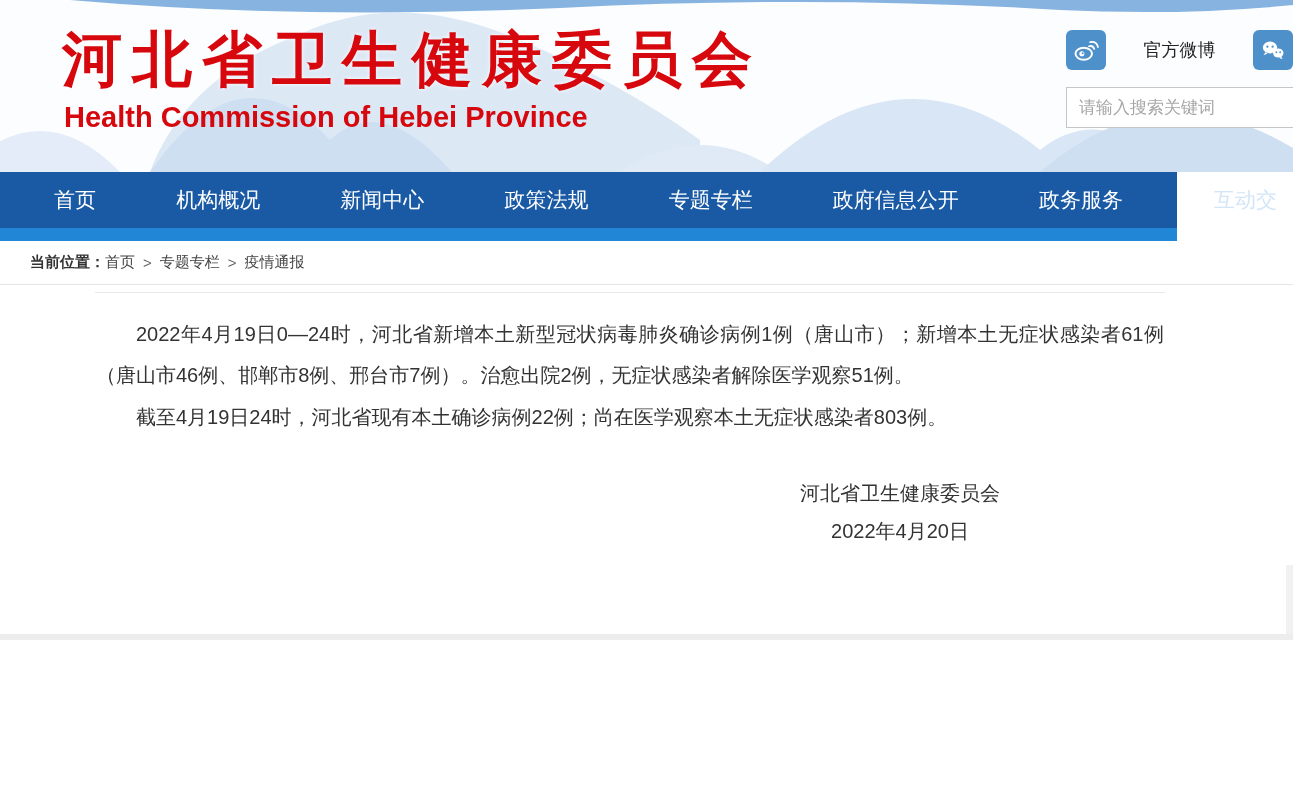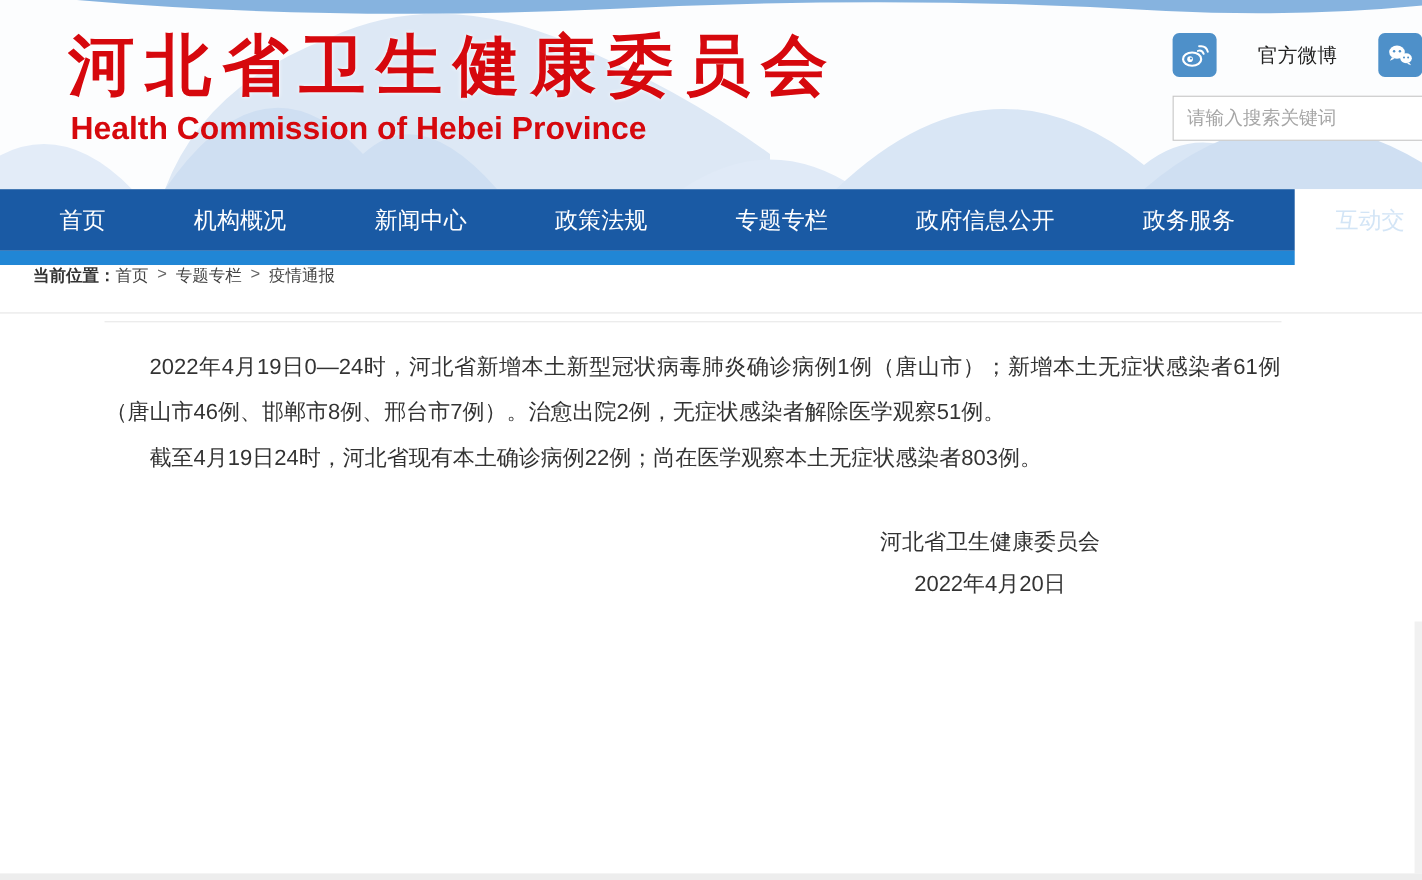--- a/index.html
+++ b/index.html
@@ -3,21 +3,21 @@
 <meta charset="utf-8">
 <style>
   html,body{margin:0;padding:0;}
   body{font-family:"Liberation Sans","DejaVu Sans",sans-serif;background:#fff;}
   :root{
     --logo-red:#d6080d;
     --nav-blue:#1a5aa4;
     --nav-strip-blue:#2186d5;
     --social-icon-blue:#4e90c9;
   }
-  .page{position:relative;width:1293px;height:800px;overflow:hidden;background:#fff;}
+  .page{position:relative;width:1293px;height:640px;overflow:hidden;background:#fff;}
 
   
   .header{position:absolute;top:0;left:0;width:1293px;height:172px;background:#fcfdfe;overflow:hidden;}
   .header-bg{position:absolute;inset:0;width:100%;height:100%;}
   .logo-zh{position:absolute;left:62px;top:20px;font-size:60px;font-weight:900;color:var(--logo-red);
            letter-spacing:10px;white-space:nowrap;text-shadow:0 0 4px rgba(255,255,255,.95);}
   .logo-en{position:absolute;left:64px;top:101px;font-size:29px;font-weight:600;color:var(--logo-red);white-space:nowrap;}
   .social{position:absolute;left:1066px;top:30px;width:227px;display:flex;align-items:center;justify-content:space-between;}
   .icon-btn{width:40px;height:40px;border-radius:6px;background:var(--social-icon-blue);display:flex;
             align-items:center;justify-content:center;cursor:pointer;}
@@ -29,21 +29,21 @@
 
   
   .navbar{position:absolute;top:172px;left:0;width:1177px;height:56px;background:var(--nav-blue);
           display:flex;align-items:center;justify-content:space-around;padding:0 14px;box-sizing:border-box;}
   .nav-item{color:#fff;font-size:21px;text-decoration:none;cursor:pointer;white-space:nowrap;}
   .nav-strip{position:absolute;top:228px;left:0;width:1177px;height:13px;background:var(--nav-strip-blue);}
   .nav-overflow{position:absolute;left:1214px;top:186px;font-size:21px;color:#d3e5f6;cursor:pointer;white-space:nowrap;}
 
   
   .breadcrumb{position:absolute;top:241px;left:0;width:1293px;height:44px;box-sizing:border-box;
-              border-bottom:1px solid #e5e5e5;display:flex;padding-left:30px;
+              border-bottom:1px solid #e5e5e5;display:flex;align-items:center;padding-left:30px;
               font-size:15px;color:#444;background:#fff;}
   .breadcrumb .prefix{font-weight:600;color:#333;}
   .breadcrumb a{color:#444;text-decoration:none;cursor:pointer;}
   .breadcrumb .sep{margin:0 8px;color:#666;}
 
   
   .content{position:absolute;top:286px;left:95px;width:1070px;}
   .title{margin:48px 0 0 0;text-align:center;font-size:29px;font-weight:700;color:#2f2f2f;}
   .meta-row{position:relative;margin-top:34px;height:30px;}
   .meta{text-align:center;color:#9a9a9a;font-size:17px;line-height:30px;}

